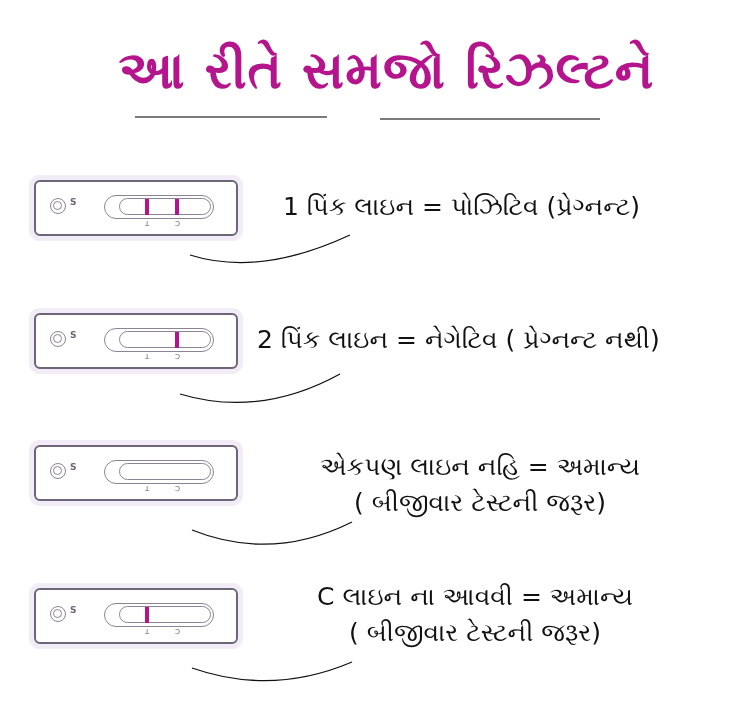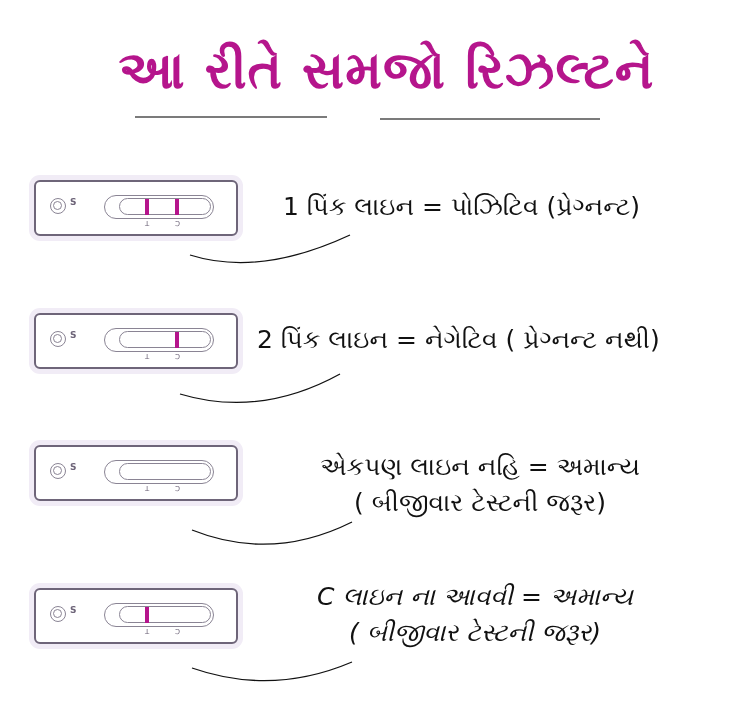--- a/index.html
+++ b/index.html
@@ -84,19 +84,19 @@
 <div class="card" style="left:34px;top:588px;">
   <div class="well"></div>
   <span class="s-label">S</span>
   <div class="window-outer">
     <div class="window-inner"></div>
     <div class="line-mark" style="left:40px;"></div>
   </div>
   <span class="tick" style="left:109px;">T</span>
   <span class="tick" style="left:139px;">C</span>
 </div>
-<div class="res2" style="left:285px;top:582px;width:380px;font-style:italic;">
+<div class="res2" style="left:285px;top:582px;width:380px;">
   <div>C  લાઇન ના  આવવી = અમાન્ય</div>
   <div style="margin-top:6px;">( બીજીવાર ટેસ્ટની જરૂર)</div>
 </div>
 <svg class="curve" style="left:192px;top:662px;" width="160" height="30">
     <path d="M0 6 Q80 34 160 0" stroke="#111" stroke-width="1.3" fill="none"></path>
   </svg>
 
 </body></html>

